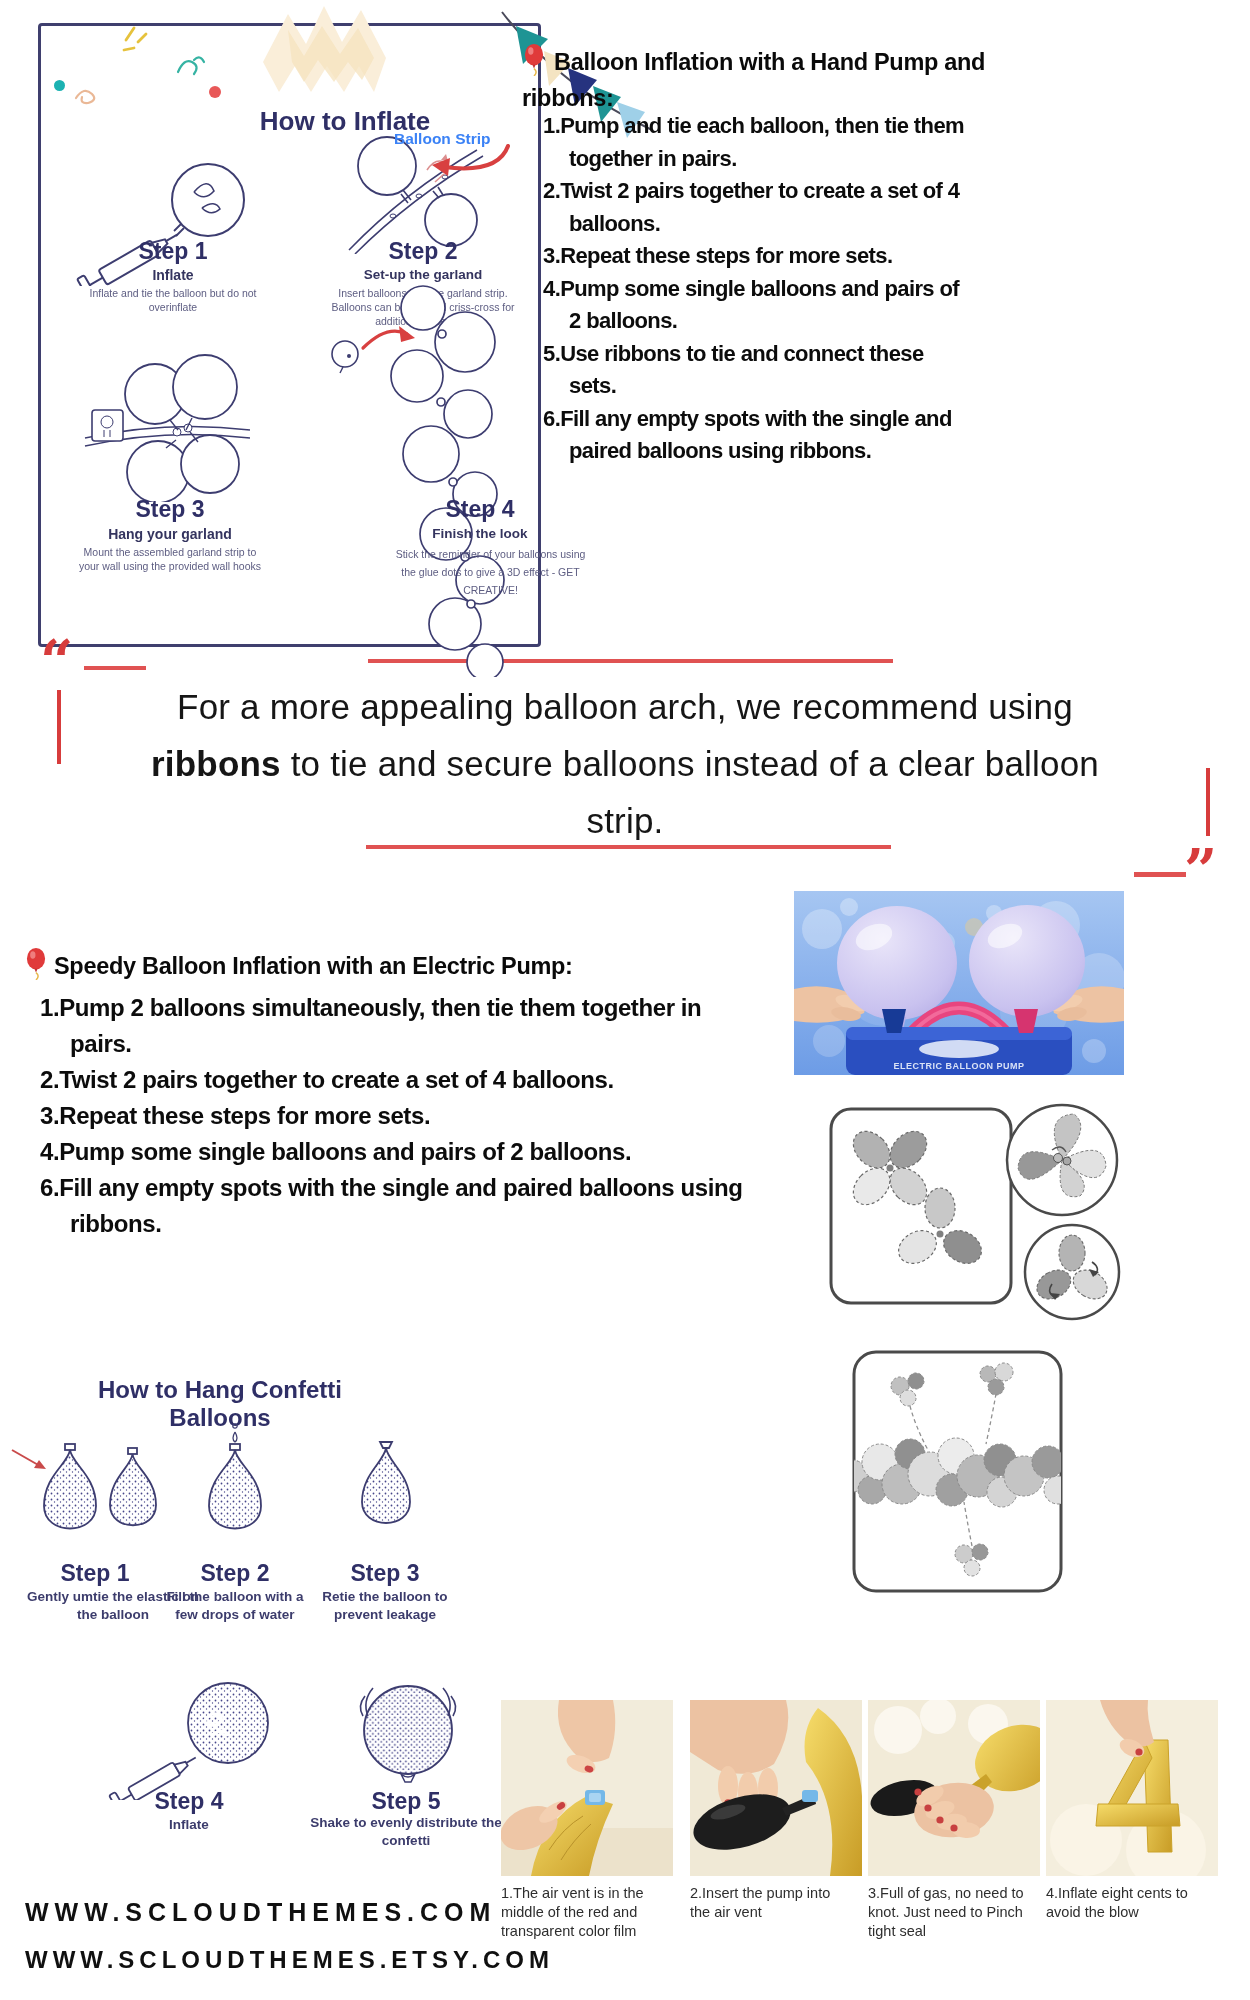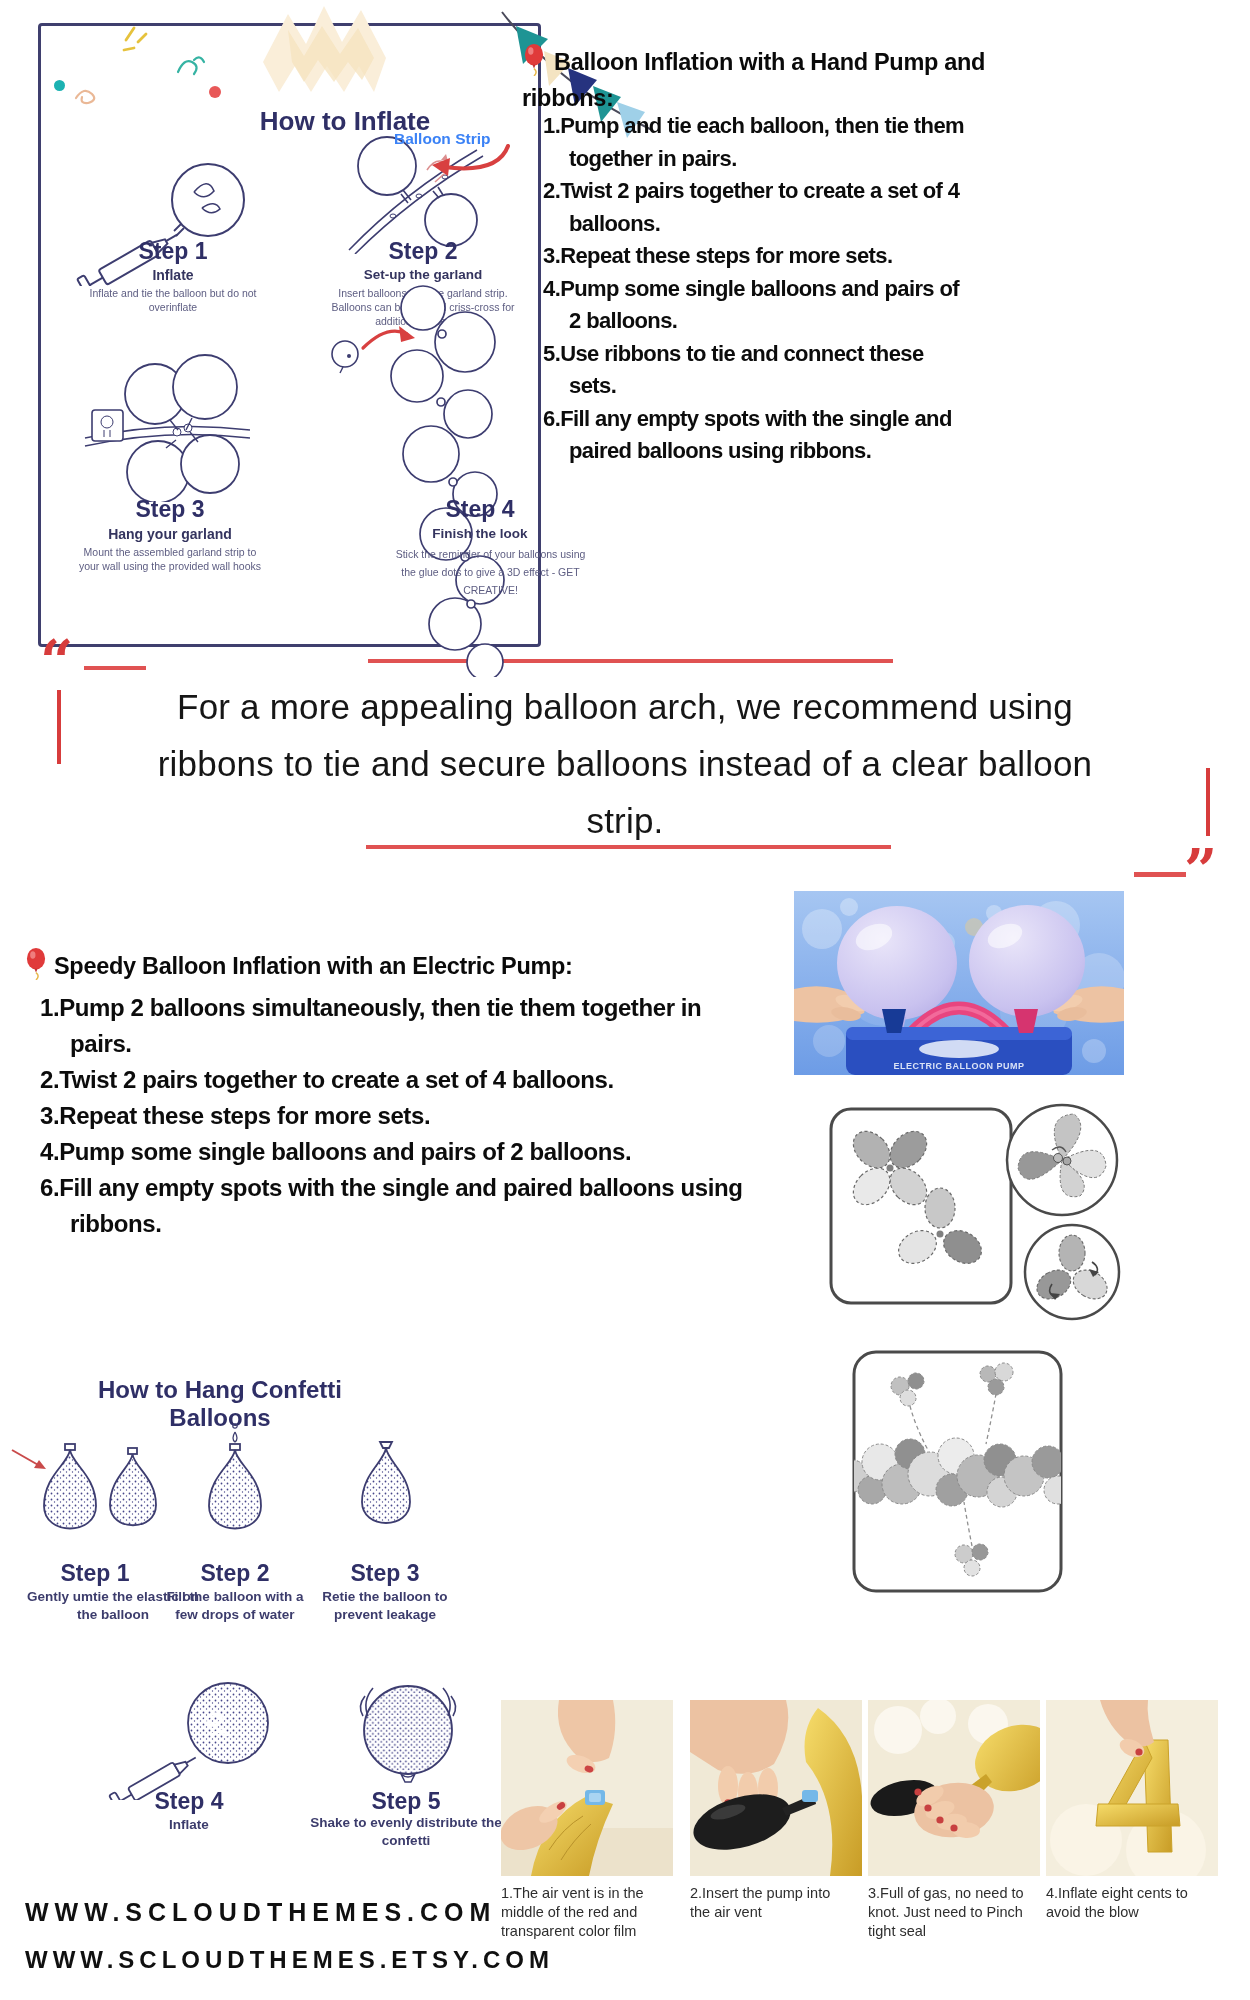--- a/index.html
+++ b/index.html
@@ -17,21 +17,21 @@
                padding-left:26px;text-indent:-26px;}
   .ep-head{left:24px;top:948px;width:730px;font:700 23.5px/34px "Liberation Sans",sans-serif;color:#0a0a0a;letter-spacing:-0.3px;}
   .ep-list{left:40px;top:990px;width:718px;}
   .ep-list .li{font:700 24px/36px "Liberation Sans",sans-serif;letter-spacing:-0.4px;color:#0c0c0c;
                padding-left:30px;text-indent:-30px;}
   .redline{background:#e05252;height:4px;}
   .redbar{background:#d73c3c;width:3.5px;}
   .qmark{font-family:"DejaVu Serif",serif;font-weight:700;color:#d73c3c;font-size:58px;line-height:40px;}
   .quote-box{left:145px;top:678px;width:960px;text-align:center;
              font:400 35px/57px "Liberation Sans",sans-serif;color:#161616;letter-spacing:0.2px;}
-  .quote-box b{font-weight:400;text-align:center;}
+  .quote-box b{font-weight:700;text-align:center;}
   .caption{font:400 14.5px/19px "Liberation Sans",sans-serif;color:#2e2e2e;}
   .footer1{left:25px;top:1897px;font:700 25px/30px "Liberation Sans",sans-serif;letter-spacing:6px;color:#101010;}
   .footer2{left:25px;top:1945px;font:700 24px/30px "Liberation Sans",sans-serif;letter-spacing:5px;color:#101010;}
   .cdesc{font:700 13.5px/17.5px "Liberation Sans",sans-serif;color:#3c3c6c;text-align:center;}
   svg{display:block;}
 </style>
 </head>
 <body>
 
 <div class="page">

